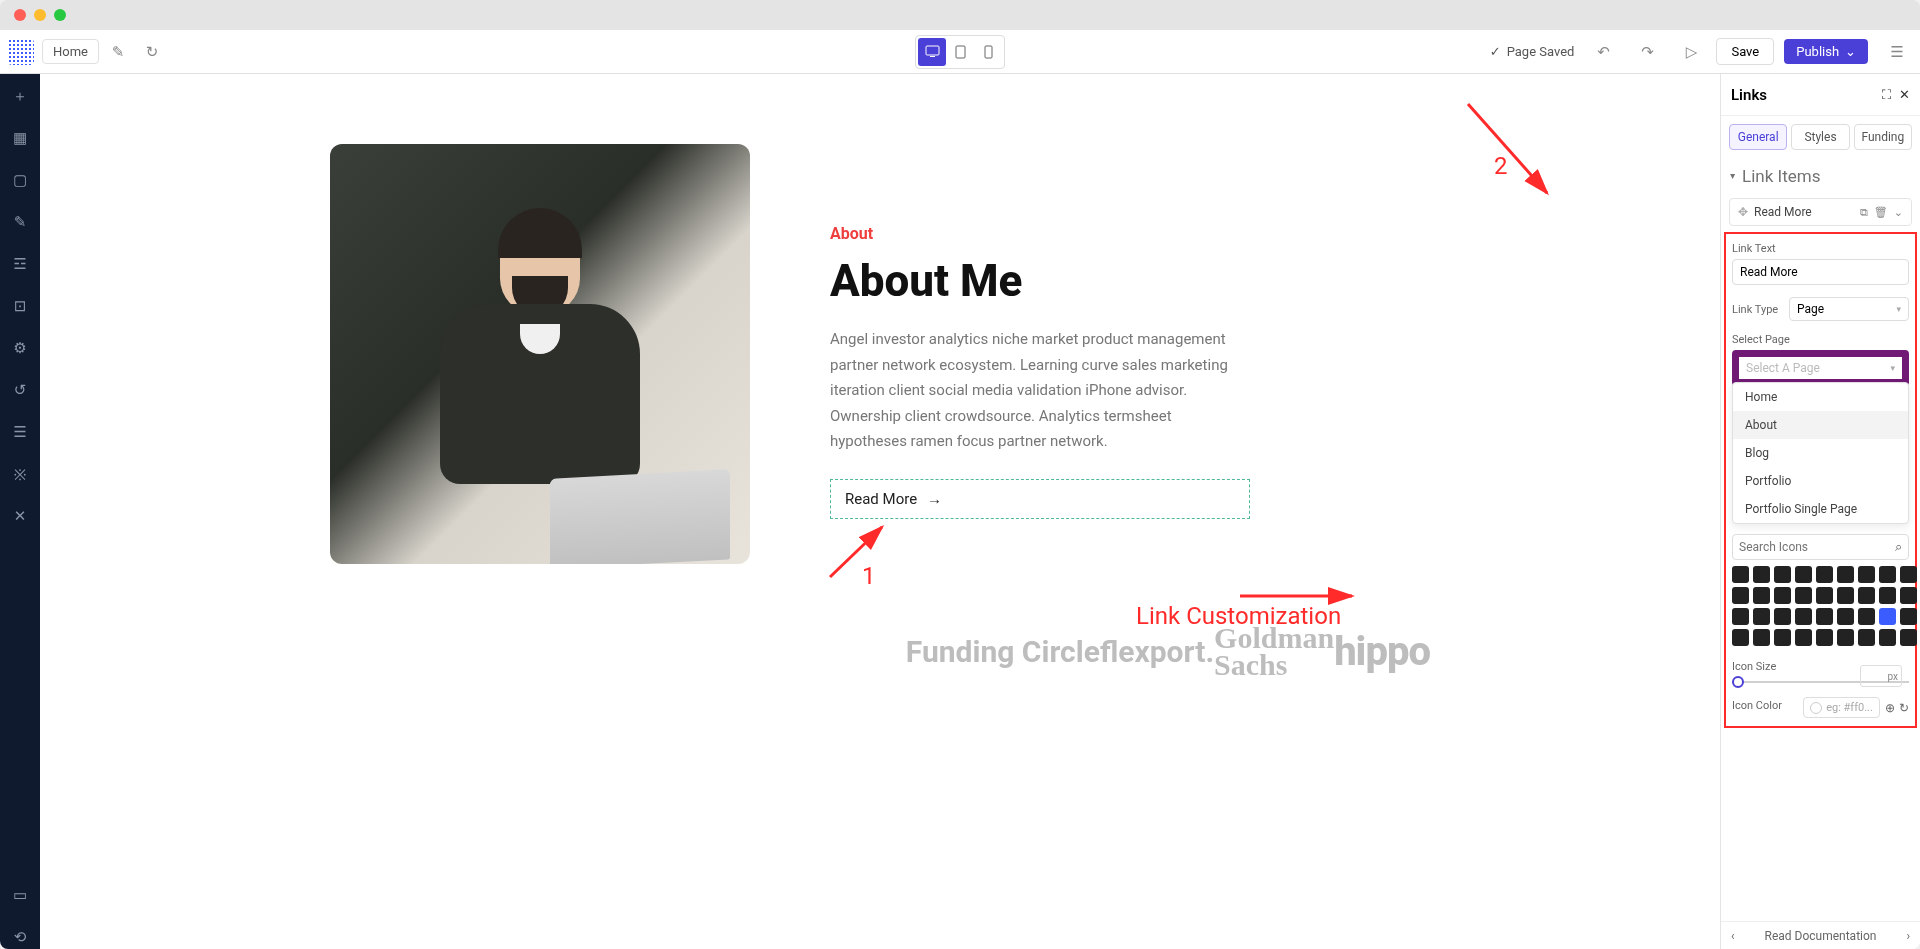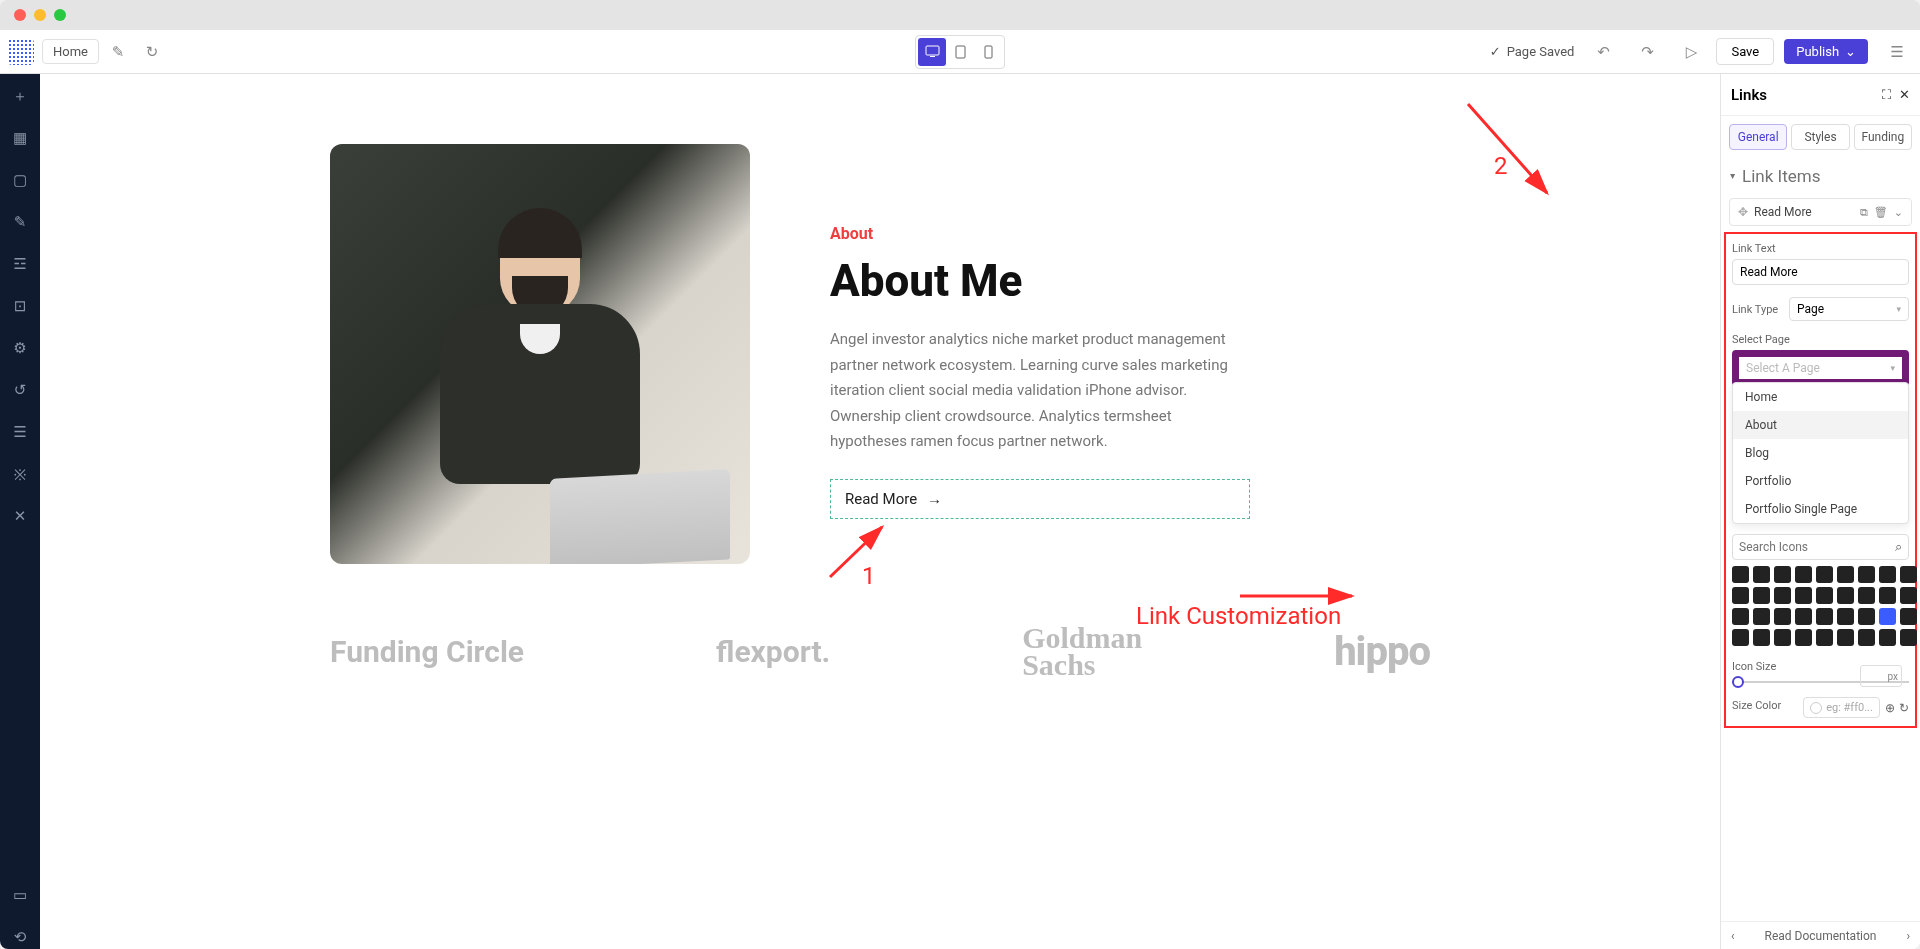--- a/index.html
+++ b/index.html
@@ -42,21 +42,21 @@
 .body-shape { width: 200px; height: 180px; background: #2d2f2a; border-radius: 50px 50px 20px 20px; margin-top: -10px; position: relative; }
 .body-shape::after { content: ""; position: absolute; top: 20px; left: 50%; transform: translateX(-50%); width: 40px; height: 30px; background: #f0f0f0; border-radius: 0 0 20px 20px; }
 .laptop { position: absolute; bottom: 0; right: 20px; width: 180px; height: 90px; background: linear-gradient(#d8d8d8, #c0c0c0); border-radius: 6px 6px 2px 2px; transform: skewY(-3deg); }
 
 .about-text { flex: 1; padding-top: 80px; }
 .eyebrow { color: #ef3e3e; font-size: 16px; font-weight: 700; margin-bottom: 12px; }
 .heading { font-size: 44px; font-weight: 800; color: #111; margin-bottom: 20px; }
 .body-copy { font-size: 15px; color: #777; line-height: 1.7; max-width: 420px; margin-bottom: 24px; }
 .readmore-box { border: 1px dashed #4eb89a; padding: 10px 14px; max-width: 420px; display: flex; align-items: center; gap: 10px; font-size: 15px; color: #222; cursor: pointer; }
 
-.brand-row { margin: 60px auto 0; width: 1100px; display: flex; justify-content: space-between; align-items: center; }
+.brand-row { margin: 60px auto 0; width: 1100px; display: flex; justify-content: flex-end; align-items: center; }
 .brand { color: #bdbdbd; font-size: 30px; font-weight: 700; }
 .brand.gs { font-family: Georgia, serif; line-height: 0.9; }
 .brand.hippo { font-size: 40px; font-weight: 800; letter-spacing: -1px; }
 
 .annot { position: absolute; color: #ff2a2a; font-size: 24px; font-weight: 400; pointer-events: none; }
 .ann-num-1 { left: 822px; top: 488px; }
 .ann-text { left: 1096px; top: 528px; }
 
 .right-panel { width: 200px; background: #fff; border-left: 1px solid #e4e4e4; display: flex; flex-direction: column; position: relative; }
 .panel-header { height: 42px; display: flex; align-items: center; justify-content: space-between; padding: 0 10px; border-bottom: 1px solid #eee; }
@@ -323,21 +323,21 @@
 
           <div class="size-row">
             <div class="field-label">Icon Size</div>
             <div class="slider-track">
               <div class="slider-thumb"></div>
               <div class="px-box">px</div>
             </div>
           </div>
 
           <div class="color-row">
-            <div class="field-label">Size Color</div>
+            <div class="field-label">Icon Color</div>
             <div style="display:flex;align-items:center;gap:5px;">
               <div class="color-input">
                 <div class="swatch"></div>
                 <span>eg: #ff0...</span>
               </div>
               <div class="color-icons">
                 <span>⊕</span>
                 <span>↻</span>
               </div>
             </div>

